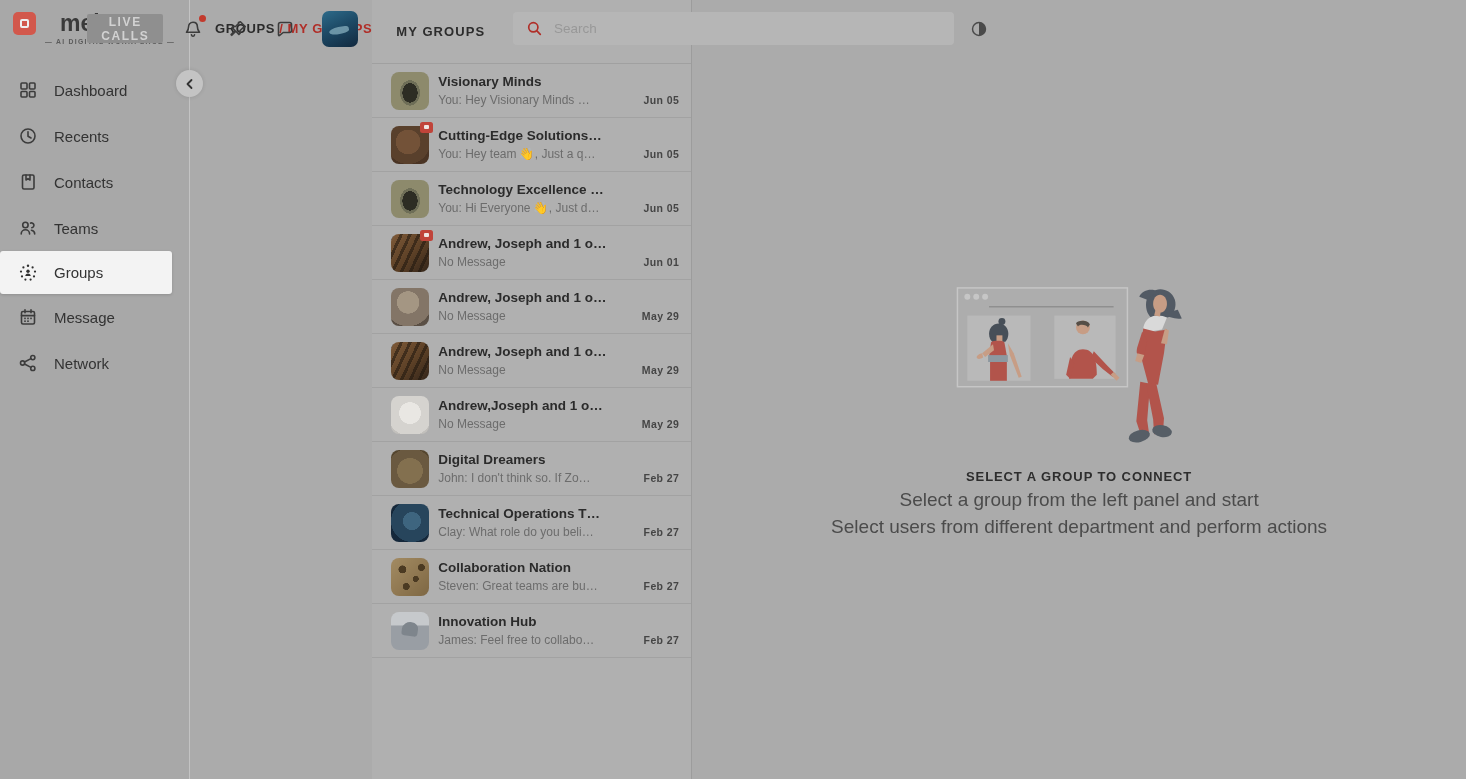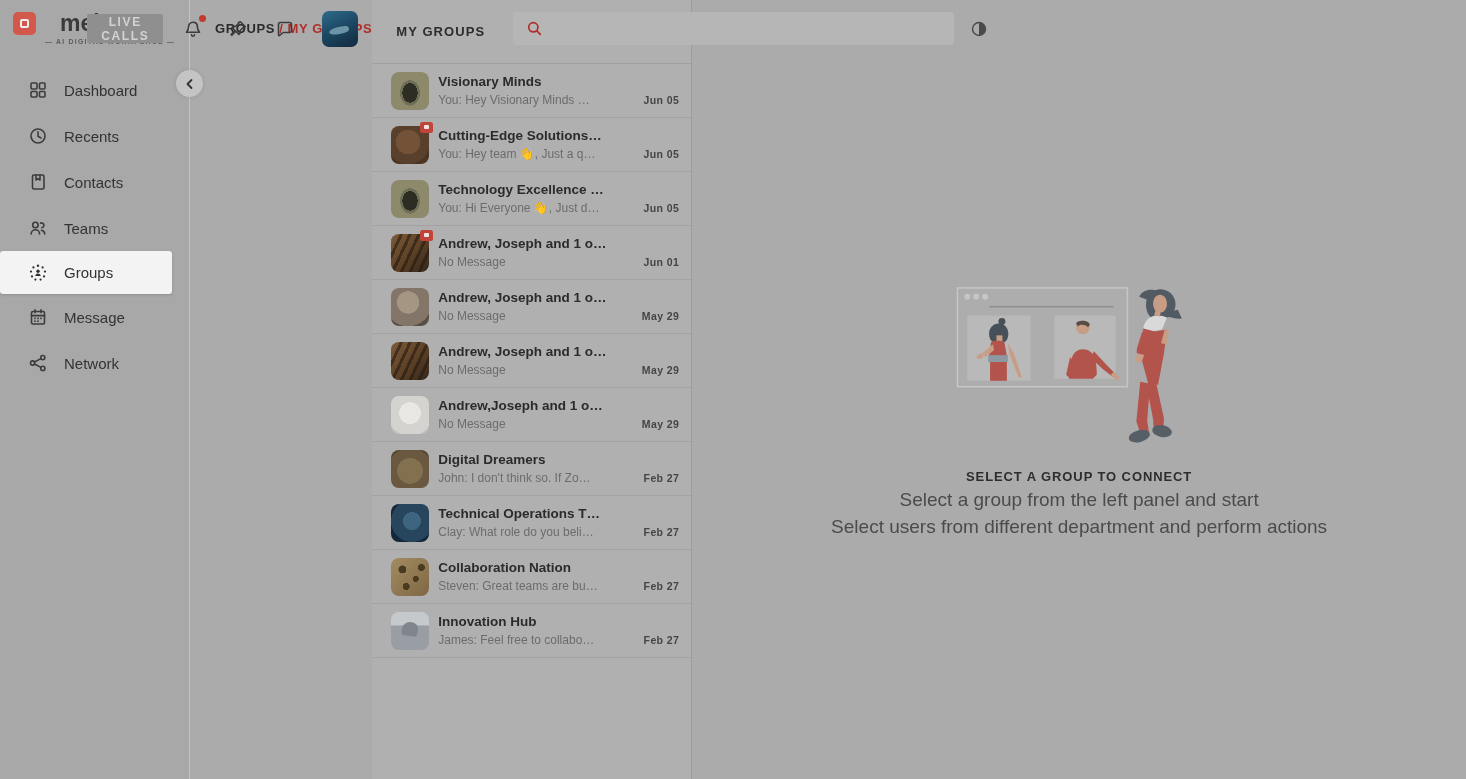--- a/index.html
+++ b/index.html
@@ -13,21 +13,21 @@
   .logo-block { height:63px; padding:12px 0 0 13px; }
   .logo-row { display:flex; align-items:center; gap:24px; }
   .logo-mark { width:23px; height:23px; background:#d2584c; border-radius:5px; display:flex; align-items:center; justify-content:center; }
   .logo-mark-inner { width:9px; height:9px; border:2px solid #eee; border-radius:2px; }
   .logo-text { font-size:23px; color:#3a3a3a; letter-spacing:0; line-height:1; }
   .logo-bold { font-weight:800; }
   .logo-light { font-weight:400; color:#474747; }
   .logo-tagline { font-size:6.8px; letter-spacing:1.3px; color:#5a5a5a; margin:3px 0 0 32px; font-weight:700; }
 
   .nav { padding-top:4px; }
-  .nav-item { height:46px; display:flex; align-items:center; padding-left:28px; gap:16px; font-size:15px; color:#333; cursor:pointer; }
+  .nav-item { height:46px; display:flex; align-items:center; padding-left:18px; gap:16px; font-size:15px; color:#333; cursor:pointer; }
   .nav-item.active { background:#f3f3f3; margin-right:17px; border-radius:3px; height:43px; box-shadow:0 1px 3px rgba(0,0,0,0.15); }
   .nav-icon { width:20px; height:20px; flex:0 0 20px; display:flex; }
   .nav-icon svg { width:20px; height:20px; }
 
   
   .right-col { flex:1; display:flex; min-width:0; }
 
   .topbar { height:57px; flex:0 0 57px; background:#ababab; position:relative; display:flex; align-items:center; }
   .breadcrumb { margin-left:25px; font-size:13px; font-weight:800; letter-spacing:0.6px; white-space:nowrap; }
   .breadcrumb .bc-root { color:#2b2b2b; cursor:pointer; }
@@ -218,20 +218,21 @@
         <span class="bc-root">GROUPS</span>
         <span class="bc-sep">/</span>
         <span class="bc-current">MY GROUPS</span>
       </div>
 
       <div class="search-box">
         <svg viewBox="0 0 20 20">
             <circle cx="8.6" cy="8.6" r="5.4" fill="none" stroke="#b02e28" stroke-width="2"></circle>
             <line x1="12.8" y1="12.8" x2="16.8" y2="16.8" stroke="#b02e28" stroke-width="2" stroke-linecap="round"></line>
           </svg>
+        <input class="search-input" type="text" placeholder="Search" style="">
       </div>
 
       <div class="theme-toggle">
         <svg viewBox="0 0 20 20">
             <circle cx="10" cy="10" r="7.2" fill="none" stroke="#4a4a4a" stroke-width="1.6"></circle>
             <path d="M10 2.8a7.2 7.2 0 0 1 0 14.4z" fill="#4a4a4a"></path>
           </svg>
       </div>
 
       <button class="live-calls-btn">LIVE CALLS</button>

